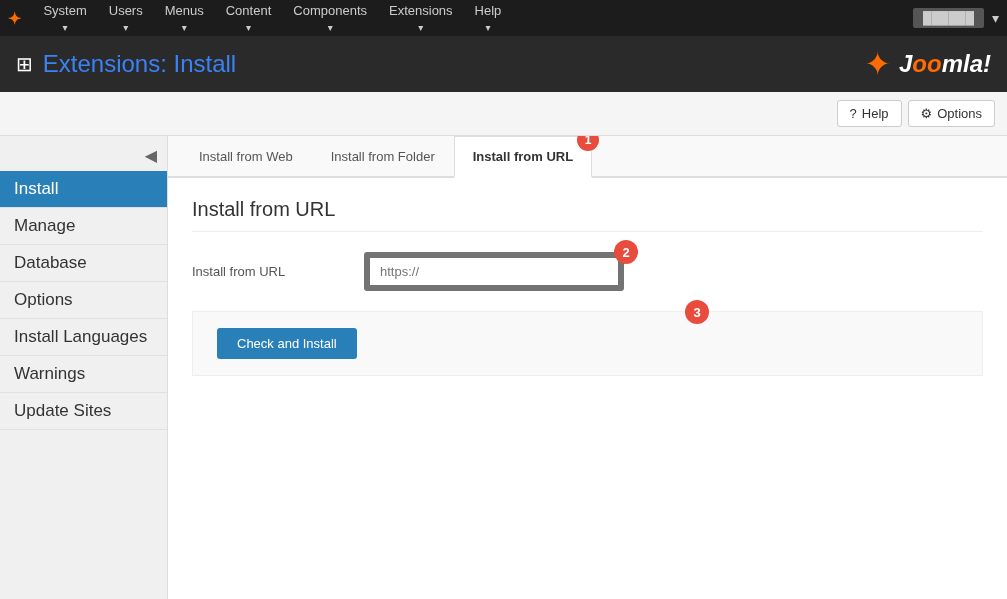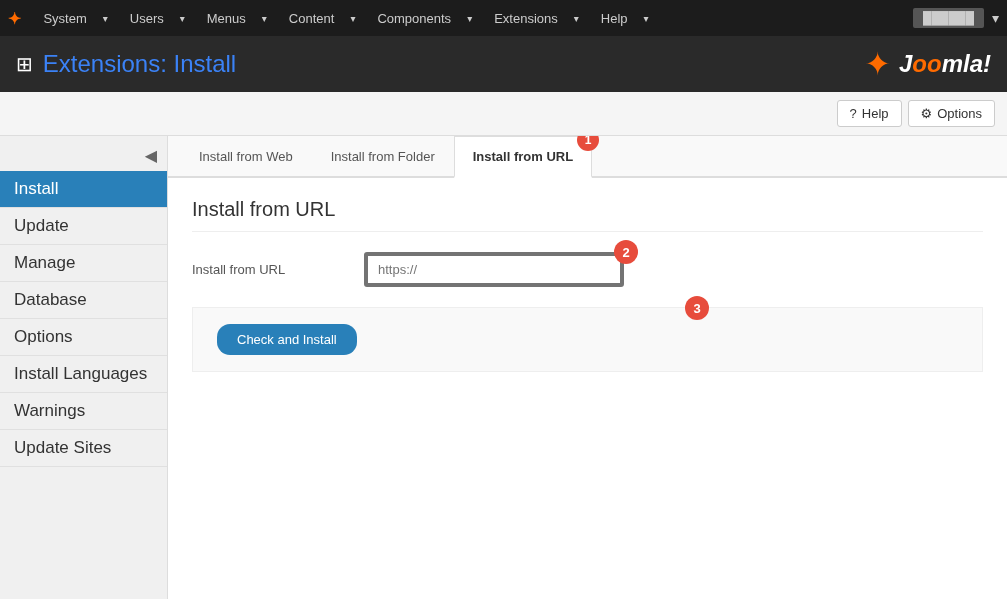--- a/index.html
+++ b/index.html
@@ -25,21 +25,22 @@
       gap: 2px;
       flex: 1;
     }
     .top-nav-item {
       color: #ccc;
       padding: 4px 10px;
       cursor: pointer;
       font-size: 13px;
       display: flex;
       align-items: center;
-      gap: 16px;
+      gap: 4px;
+      flex-direction: column;
     }
     .top-nav-right {
       display: flex;
       align-items: center;
       gap: 8px;
     }
     .top-nav-right .user-badge {
       background: #555;
       color: #ccc;
       padding: 3px 10px;
@@ -226,42 +227,42 @@
       font-size: 13px;
       color: #555;
       text-align: left;
     }
     .form-input-wrapper {
       position: relative;
     }
     .form-input {
       width: 260px;
       padding: 6px 10px;
-      border: 4px solid #737373;
+      border: 6px solid #737373;
       border-radius: 3px;
       font-size: 13px;
       color: #999;
       outline: none;
     }
 
     
     .button-area {
       background: #f9f9f9;
       border: 1px solid #eee;
       padding: 16px 24px;
       position: relative;
     }
     .check-install-btn {
       background: #2980b9;
       color: #fff;
       border: none;
       padding: 8px 20px;
       font-size: 13px;
       cursor: pointer;
-      border-radius: 13px;
+      border-radius: 3px;
     }
 
     .badge-circle {
       display: inline-flex;
       align-items: center;
       justify-content: center;
       width: 24px;
       height: 24px;
       border-radius: 50%;
       background: #e74c3c;
@@ -337,23 +338,20 @@
 </div>
 
 <div class="main-layout">
 
   <div class="sidebar">
     <div class="sidebar-toggle">
       <span class="sidebar-toggle-btn">◀</span>
     </div>
     <div class="sidebar-item active">
       <span>Install</span>
-    </div>
-    <div class="sidebar-item">
-      <span>Update</span>
     </div>
     <div class="sidebar-item">
       <span>Manage</span>
     </div>
     <div class="sidebar-item">
       <span>Database</span>
     </div>
     <div class="sidebar-item">
       <span>Options</span>
     </div>

